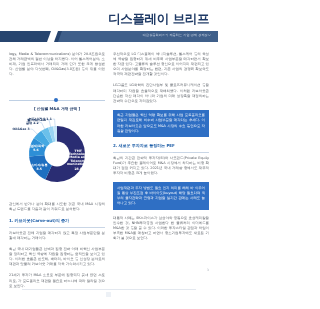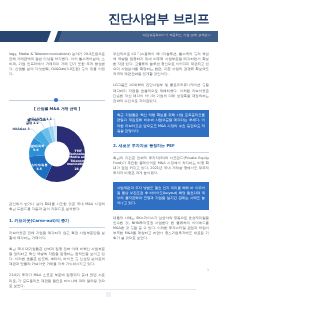--- a/index.html
+++ b/index.html
@@ -114,21 +114,21 @@
     position:absolute;right:9px;top:268px;
     font-size:3px;color:#9aa2ad;
   }
 </style>
 </head>
 <body>
 
 <div class="page">
 
   <div class="header">
-    <div class="brand-title">진단사업부 브리프</div>
+    <div class="brand-title">디스플레이 브리프</div>
     <div class="header-band">
       <div class="band-dark"></div>
       <div class="band-notch"></div>
       <div class="band-notch2"></div>
       <div class="band-sub">대한상공회의소가 제공하는 기업·경제 경제정보</div>
     </div>
   </div>
 
   <div class="col col-left">
     <p class="body">logy, Media &amp; Telecommunications) 분야가 28.8조원으로 전체 거래금액의 절반 이상을 차지했다. 이어 헬스케어분야, 소비재, 기업 인프라에서 거래되며 거래 단가 또한 크게 형성됐다. 산업별 분야 다섯번째, Oil&amp;Gas(3.0조원) 등이 뒤를 이었다.</p>

